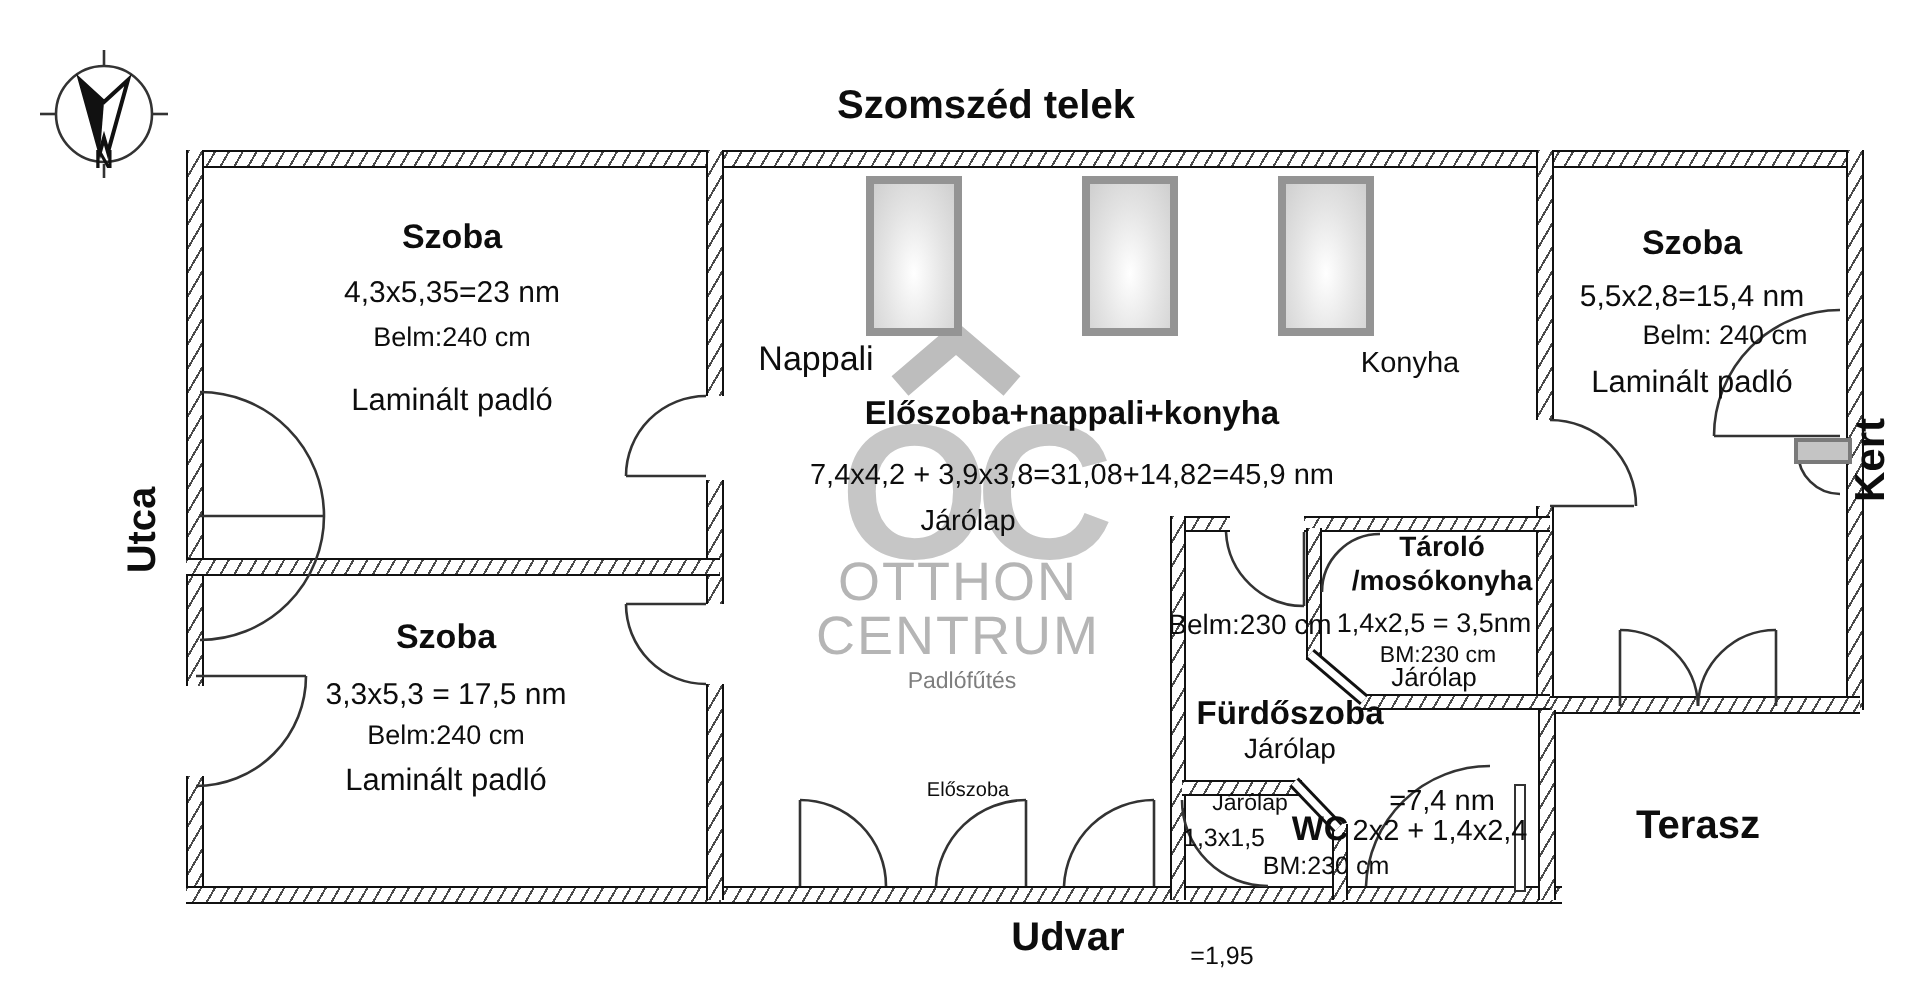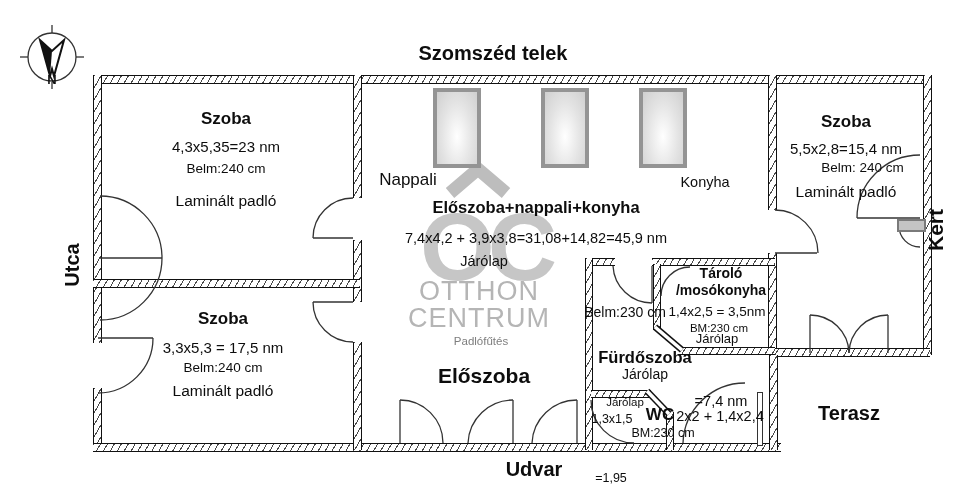--- a/index.html
+++ b/index.html
@@ -136,21 +136,21 @@
   <div class="lbl b" style="left:846px;top:113px;font-size:17px;">Szoba</div>
   <div class="lbl" style="left:846px;top:141px;font-size:15px;">5,5x2,8=15,4 nm</div>
   <div class="lbl" style="left:846px;top:161px;font-size:13.5px;padding-left:33px;">Belm: 240 cm</div>
   <div class="lbl" style="left:846px;top:183px;font-size:15.5px;">Laminált padló</div>
 
   <div class="lbl" style="left:408px;top:171px;font-size:17px;">Nappali</div>
   <div class="lbl" style="left:705px;top:175px;font-size:14.5px;">Konyha</div>
   <div class="lbl b" style="left:536px;top:198px;font-size:16.5px;">Előszoba+nappali+konyha</div>
   <div class="lbl" style="left:536px;top:231px;font-size:14.5px;">7,4x4,2 + 3,9x3,8=31,08+14,82=45,9 nm</div>
   <div class="lbl" style="left:484px;top:254px;font-size:14.5px;">Járólap</div>
-  <div class="lbl" style="left:484px;top:364px;font-size:21px;font-weight:bold;">Előszoba</div>
+  <div class="lbl" style="left:484px;top:390px;font-size:10px;">Előszoba</div>
 
   <div class="lbl" style="left:625px;top:305px;font-size:14px;">Belm:230 cm</div>
   <div class="lbl b" style="left:645px;top:348px;font-size:16.5px;">Fürdőszoba</div>
   <div class="lbl" style="left:645px;top:367px;font-size:14px;">Járólap</div>
   <div class="lbl" style="left:720px;top:375px;font-size:14.5px;margin-top:34px;">2x2 + 1,4x2,4</div>
   <div class="lbl" style="left:721px;top:394px;font-size:14.5px;">=7,4 nm</div>
 
   <div class="lbl b" style="left:721px;top:266px;font-size:14px;">Tároló</div>
   <div class="lbl b" style="left:721px;top:283px;font-size:14px;">/mosókonyha</div>
   <div class="lbl" style="left:717px;top:305px;font-size:13.5px;">1,4x2,5 = 3,5nm</div>

